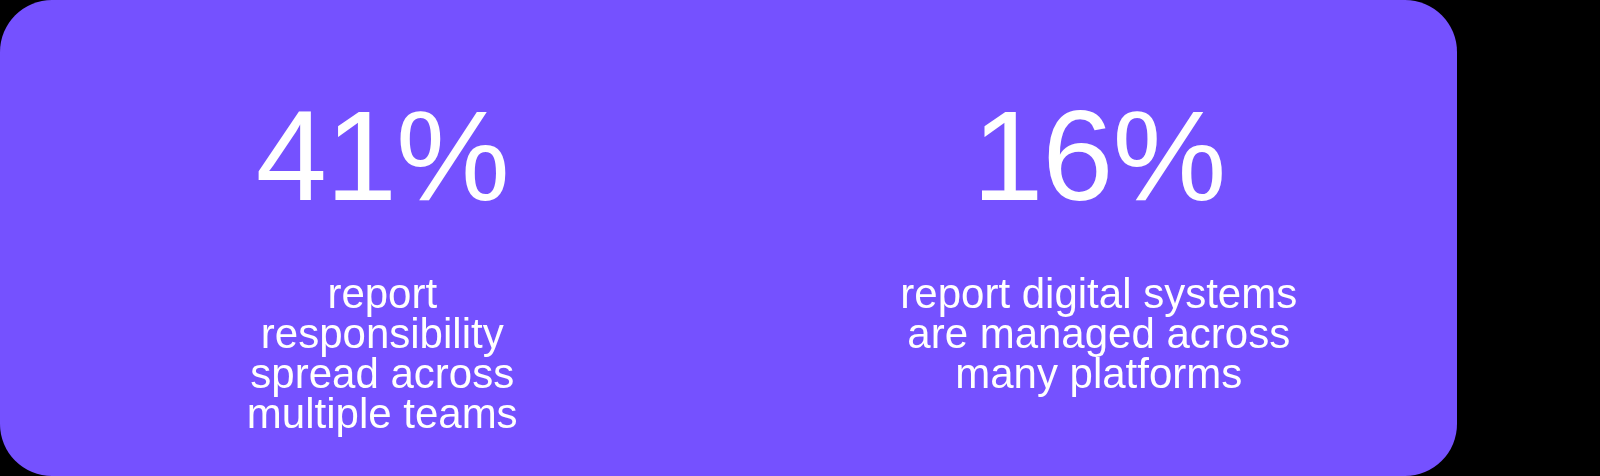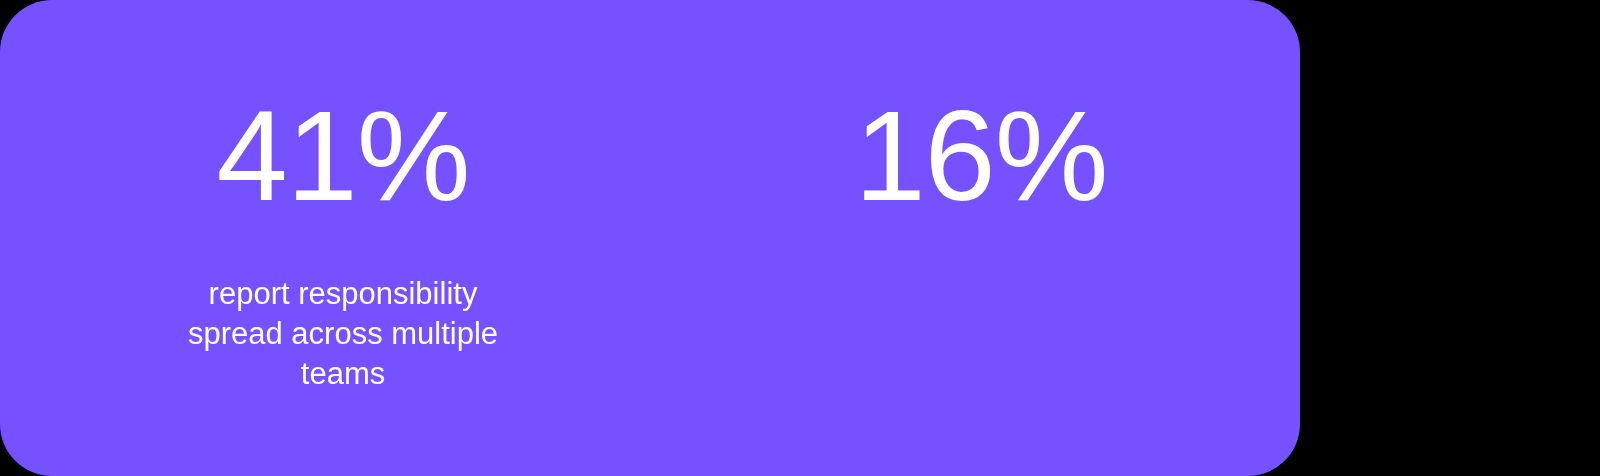--- a/index.html
+++ b/index.html
@@ -13,21 +13,21 @@
     width: 1600px;
     height: 476px;
     overflow: hidden;
     font-family: "Liberation Sans", sans-serif;
     -webkit-font-smoothing: antialiased;
   }
 
   .stats-card {
     position: relative;
     box-sizing: border-box;
-    width: 1300px;
+    width: 1457px;
     height: 476px;
     background: #7551ff;
     border-radius: 52px;
     display: flex;
     flex-direction: row;
     align-items: center;
     justify-content: center;
     overflow: hidden;
     padding-left: 24px;
   }
@@ -54,21 +54,21 @@
     letter-spacing: -1px;
     white-space: nowrap;
     margin: 0;
     padding: 0;
   }
 
   .stat-caption {
     display: block;
     color: #ffffff;
     font-family: "Liberation Sans", sans-serif;
-    font-size: 31px;
+    font-size: 42px;
     font-weight: 400;
     line-height: 40px;
     letter-spacing: 0px;
     margin: 0;
     padding: 0;
     margin-top: 54px;
     max-width: 360px;
   }
 
   
@@ -81,15 +81,16 @@
 
 <div class="stats-card">
 
   <div class="stat-column col-1">
     <span class="stat-value">41%</span>
     <span class="stat-caption">report responsibility spread across multiple teams</span>
   </div>
 
   <div class="stat-column col-2">
     <span class="stat-value">16%</span>
+    <span class="stat-caption">report digital systems are managed across many platforms</span>
   </div>
 
 </div>
 
 </body></html>

